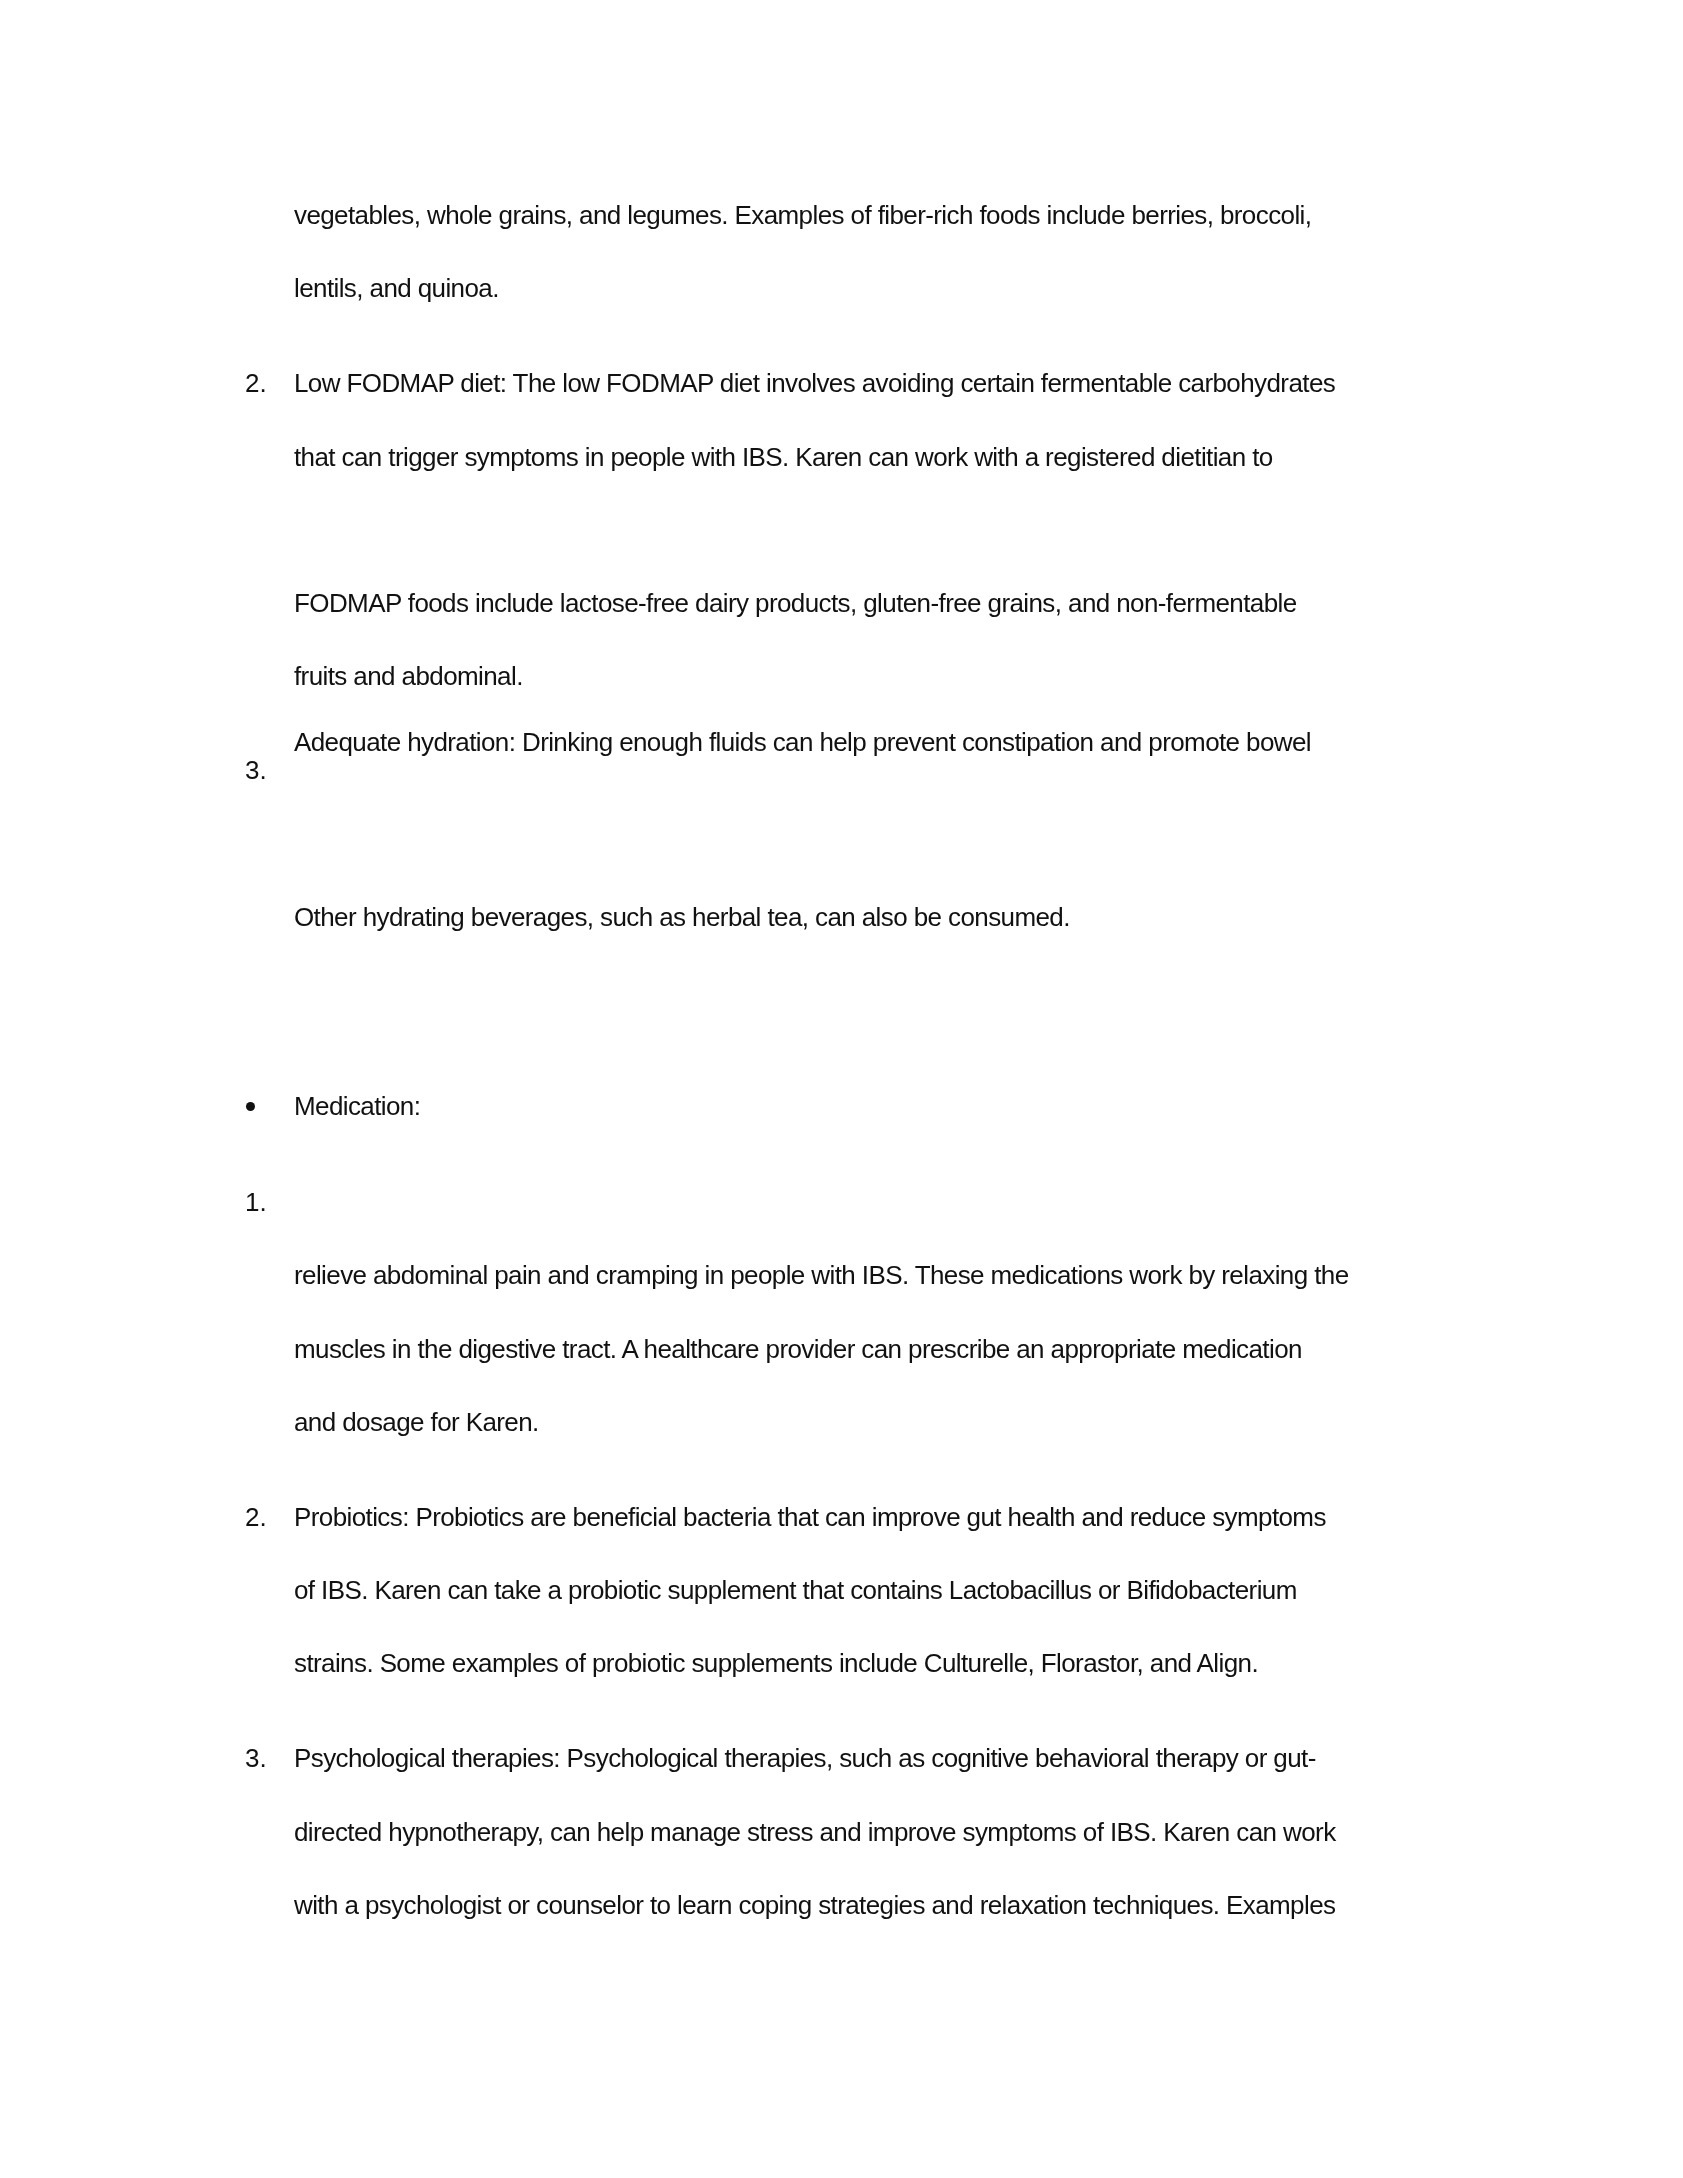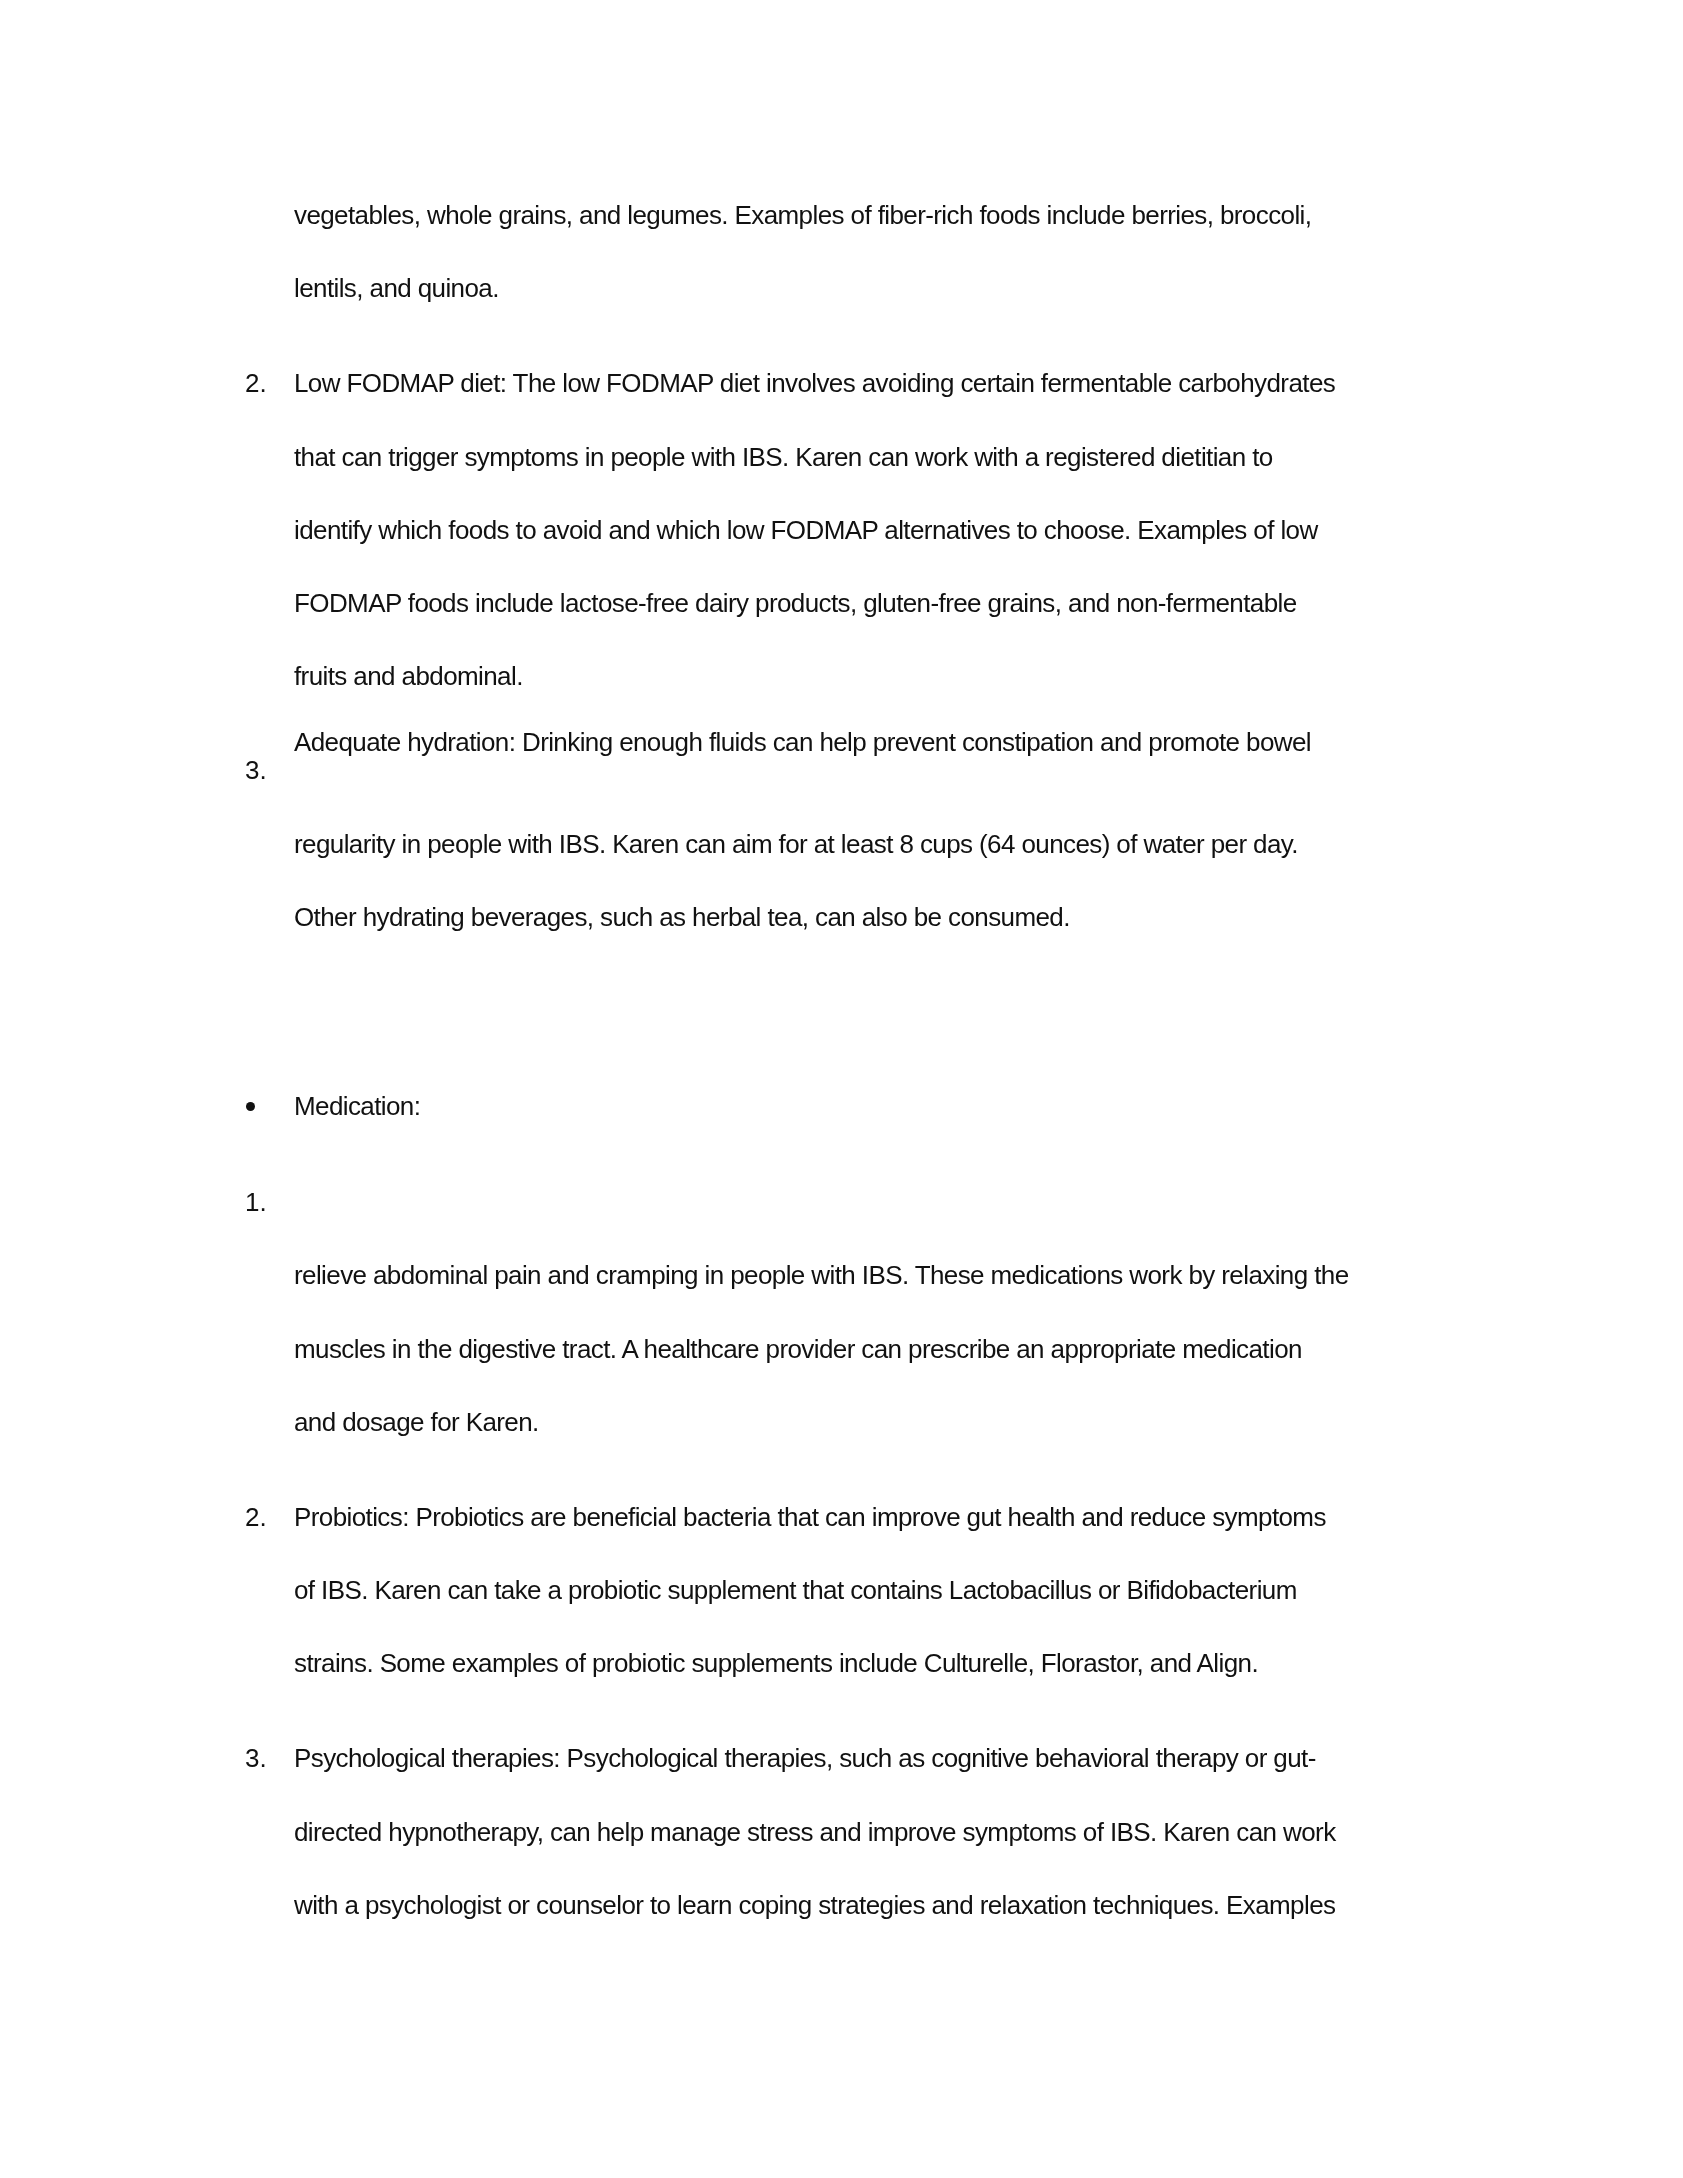--- a/index.html
+++ b/index.html
@@ -15,27 +15,25 @@
 <body>
 
 <div class="page">
 
   <div class="line" style="top:198px">vegetables, whole grains, and legumes. Examples of fiber-rich foods include berries, broccoli,</div>
   <div class="line" style="top:271px">lentils, and quinoa.</div>
 
   <div class="marker" style="top:366px">2.</div>
   <div class="line" style="top:366px">Low FODMAP diet: The low FODMAP diet involves avoiding certain fermentable carbohydrates</div>
   <div class="line" style="top:440px">that can trigger symptoms in people with IBS. Karen can work with a registered dietitian to</div>
-  <div class="line" style="top:513px">identify which foods to avoid and which low FODMAP alternatives to choose. Examples of low</div>
   <div class="line" style="top:586px">FODMAP foods include lactose-free dairy products, gluten-free grains, and non-fermentable</div>
   <div class="line" style="top:659px">fruits and abdominal.</div>
 
   <div class="marker" style="top:753px">3.</div>
   <div class="line" style="top:725px">Adequate hydration: Drinking enough fluids can help prevent constipation and promote bowel</div>
-  <div class="line" style="top:827px">regularity in people with IBS. Karen can aim for at least 8 cups (64 ounces) of water per day.</div>
   <div class="line" style="top:900px">Other hydrating beverages, such as herbal tea, can also be consumed.</div>
 
   <div class="bullet" style="top:1102px"></div>
   <div class="line" style="top:1089px">Medication:</div>
 
   <div class="marker" style="top:1185px">1.</div>
   <div class="line" style="top:1258px">relieve abdominal pain and cramping in people with IBS. These medications work by relaxing the</div>
   <div class="line" style="top:1332px">muscles in the digestive tract. A healthcare provider can prescribe an appropriate medication</div>
   <div class="line" style="top:1405px">and dosage for Karen.</div>
 

